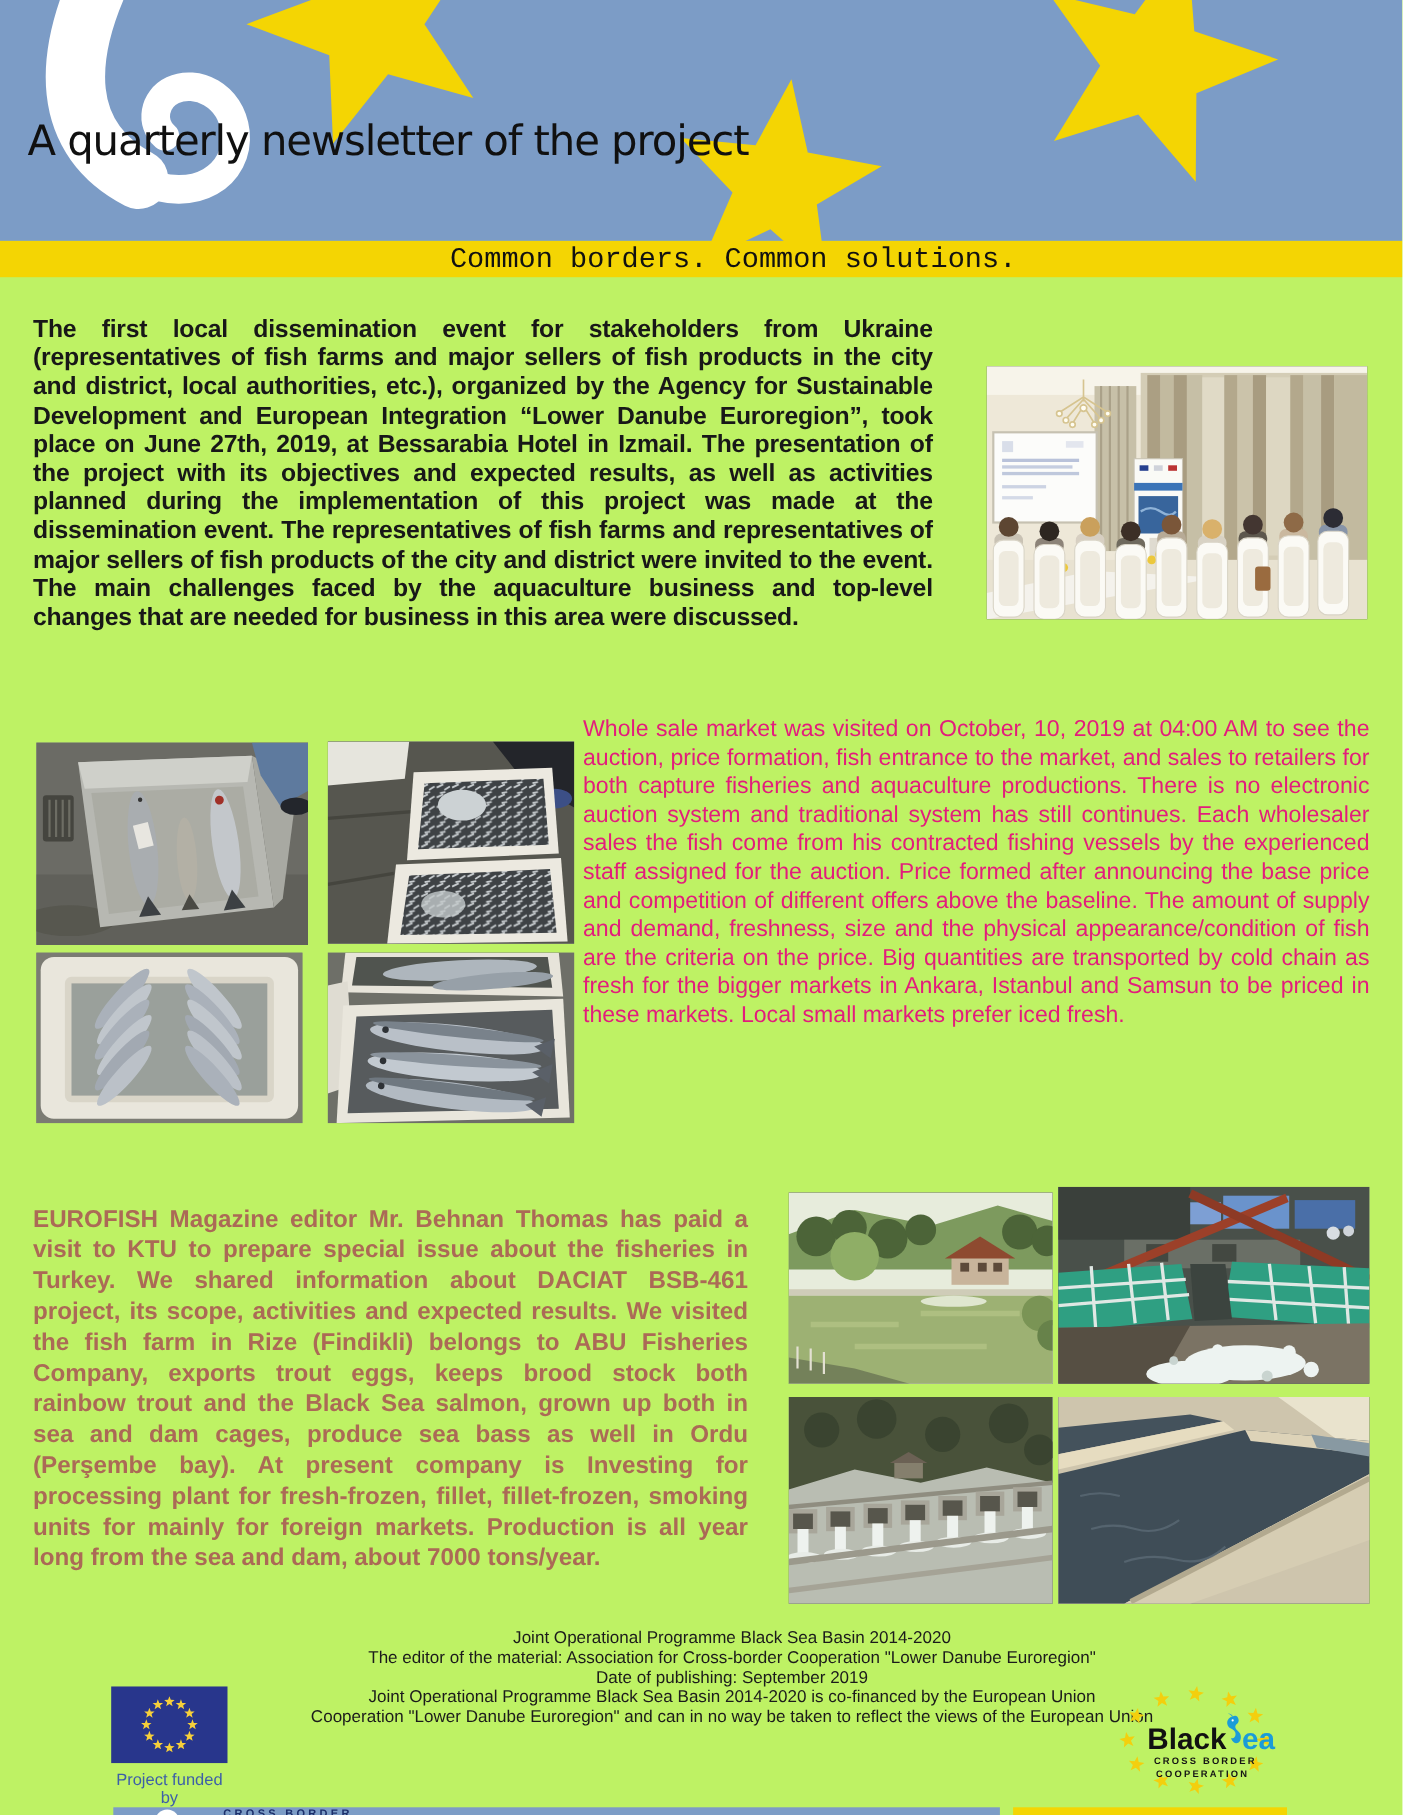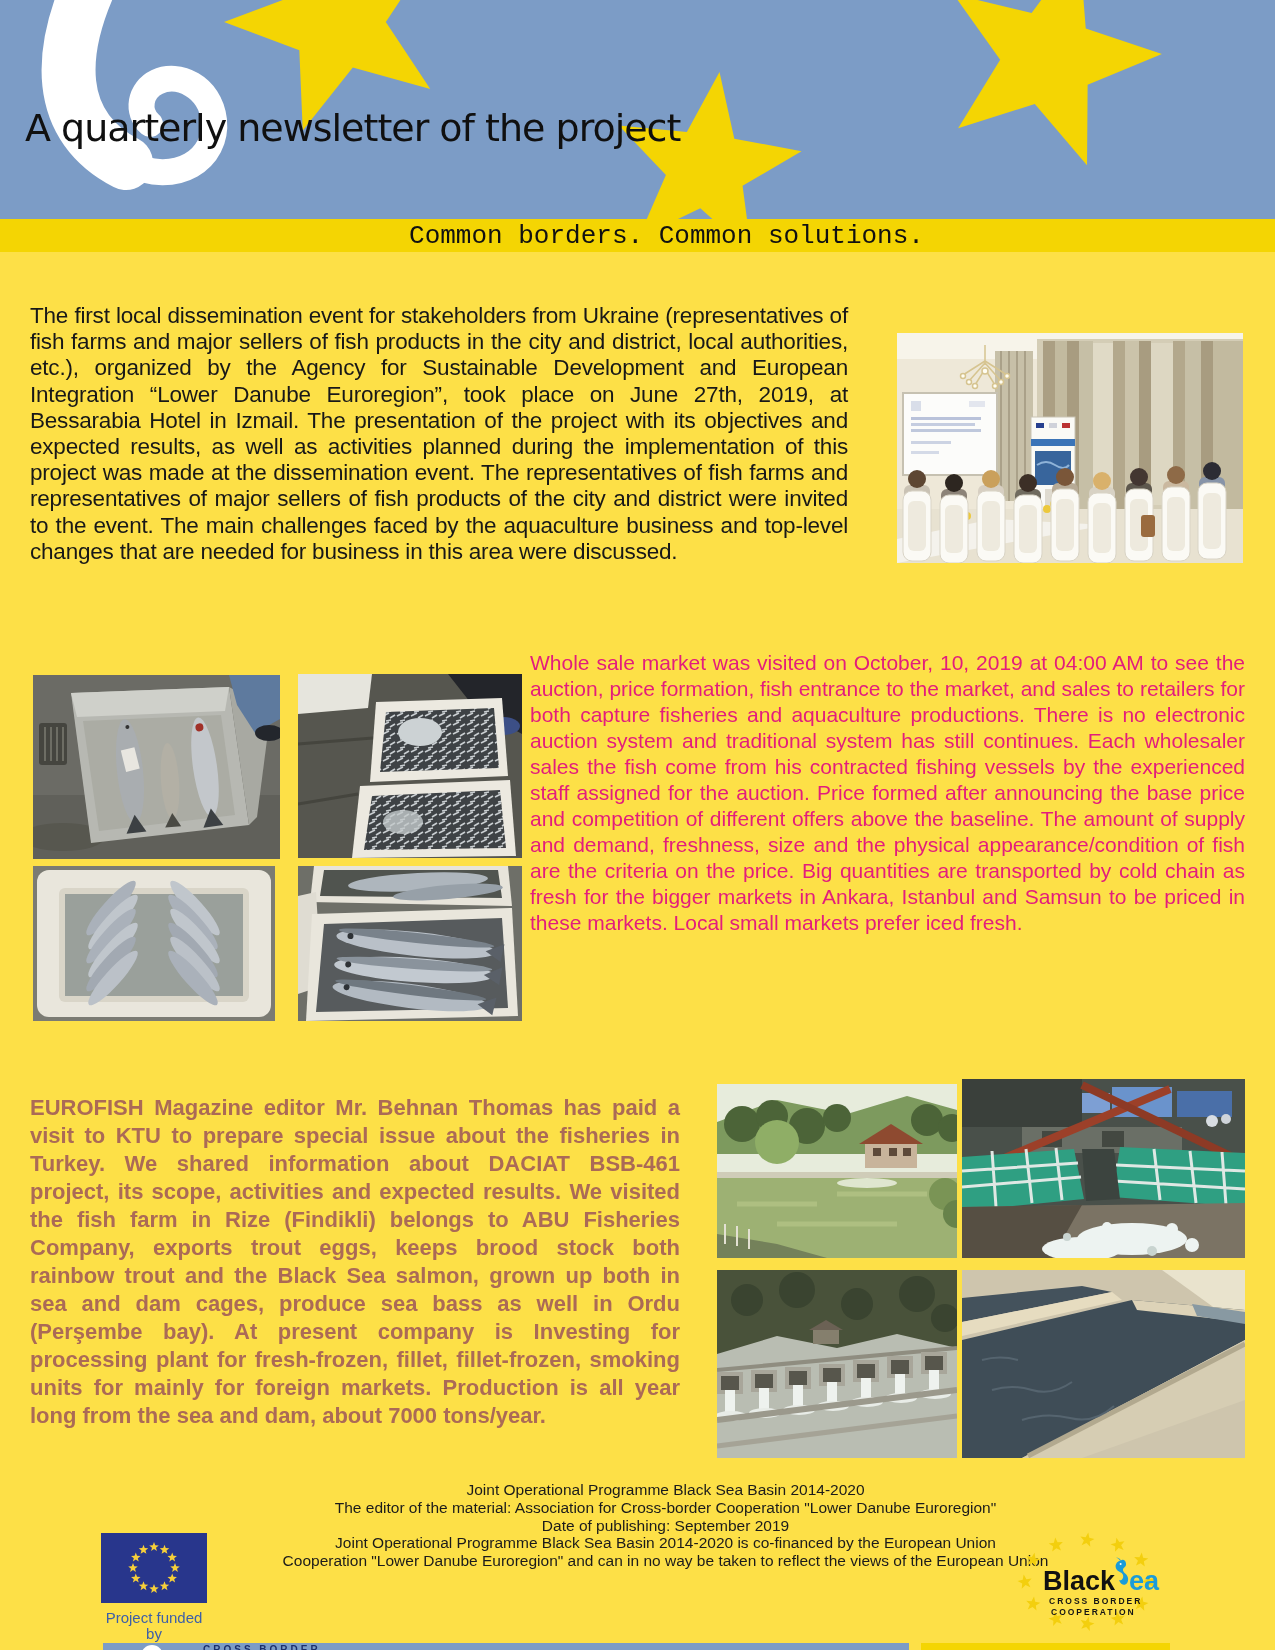--- a/index.html
+++ b/index.html
@@ -1,31 +1,31 @@
 <!DOCTYPE html>
 <html><head>
 <meta charset="utf-8">
 <style>
   html,body { margin:0; padding:0; background:#ffffff; }
-  .page { position:relative; width:1275px; height:1650px; background:#fde047; overflow:hidden;
+  .page { position:relative; width:1275px; height:1650px; background:#bef264; overflow:hidden;
           font-family:"Liberation Sans", sans-serif; }
 
   .band-blue   { position:absolute; left:0; top:0; width:1275px; height:219px; background:#7C9CC6; }
   .band-yellow { position:absolute; left:0; top:219px; width:1275px; height:33px; background:#F4D503; }
   .header-art  { position:absolute; left:0; top:0; width:1275px; height:219px; pointer-events:none; }
 
   .page-title { position:absolute; left:25px; top:106px; width:900px;
                 font-family:"DejaVu Sans", sans-serif; font-size:38px; letter-spacing:-1px; color:#101010; }
   .tagline    { position:absolute; left:0; top:221px; width:1275px; height:31px; line-height:31px;
                 text-align:center; font-family:Liberation Mono, monospace; font-size:26px; color:#111111;padding-left:29px; }
 
   .justify { text-align:justify; text-align-last:left; }
 
-  .intro-text { position:absolute; left:30px; top:303px; width:818px;
-                font-size:22.5px; line-height:26.2px; font-weight:normal; color:#181818; letter-spacing:-0.2px; }
+  .intro-text { position:absolute; left:30px; top:286px; width:818px;
+                font-size:22.5px; line-height:26.2px; font-weight:bold; color:#181818; letter-spacing:-0.2px; }
   .pink-text  { position:absolute; left:530px; top:650px; width:715px;
                 font-size:21px; line-height:26px; font-weight:normal; color:#E31D7C; }
   .brown-text { position:absolute; left:30px; top:1094px; width:650px;
                 font-size:22px; line-height:28px; font-weight:bold; color:#AB6A56; }
 
   .photo { position:absolute; overflow:hidden; background:#777; }
   .photo svg { display:block; width:100%; height:100%; }
 
   .footer-text { position:absolute; left:0; top:1481px; width:1275px; text-align:center;
                  font-size:15.5px; line-height:17.8px; color:#1b1b1b;margin-left:28px; }

